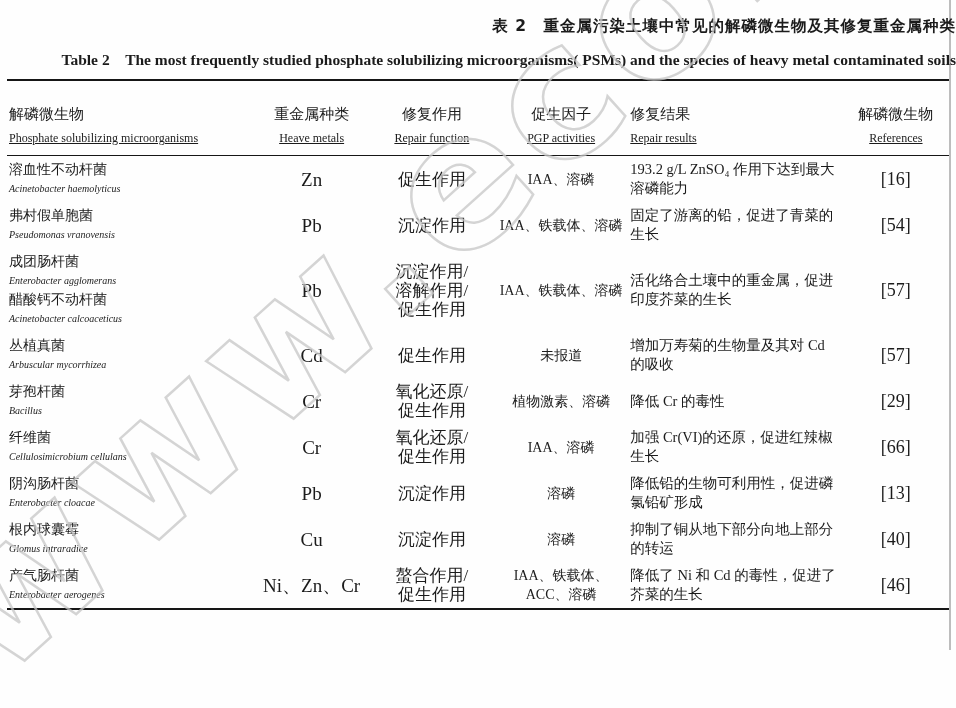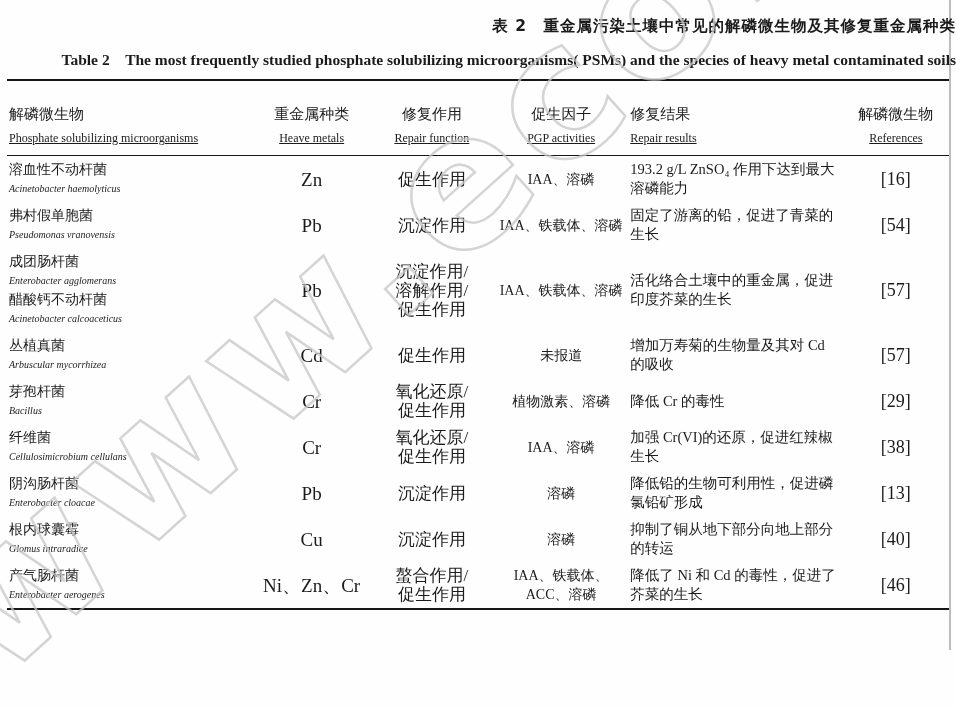--- a/index.html
+++ b/index.html
@@ -201,21 +201,21 @@
           <td class="c-metal">Cr</td>
           <td class="c-func">
             <div class="func-inner">氧化还原/促生作用</div>
           </td>
           <td class="c-pgp">
             <div class="pgp-inner">IAA、溶磷</div>
           </td>
           <td class="c-result">
             <div class="result-inner">加强 Cr(VI)的还原，促进红辣椒生长</div>
           </td>
-          <td class="c-ref">[38]</td>
+          <td class="c-ref">[66]</td>
         </tr>
         <tr>
           <td class="c-org">
             <div class="cn">阴沟肠杆菌</div>
             <div class="latin">Enterobacter cloacae</div>
           </td>
           <td class="c-metal">Pb</td>
           <td class="c-func">
             <div class="func-inner">沉淀作用</div>
           </td>

